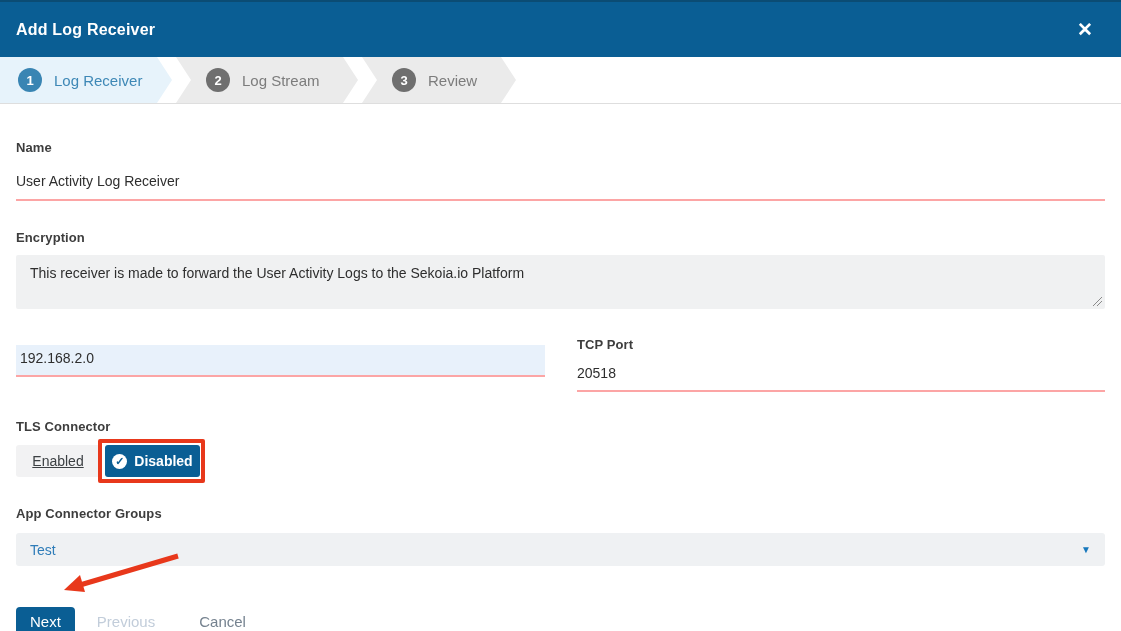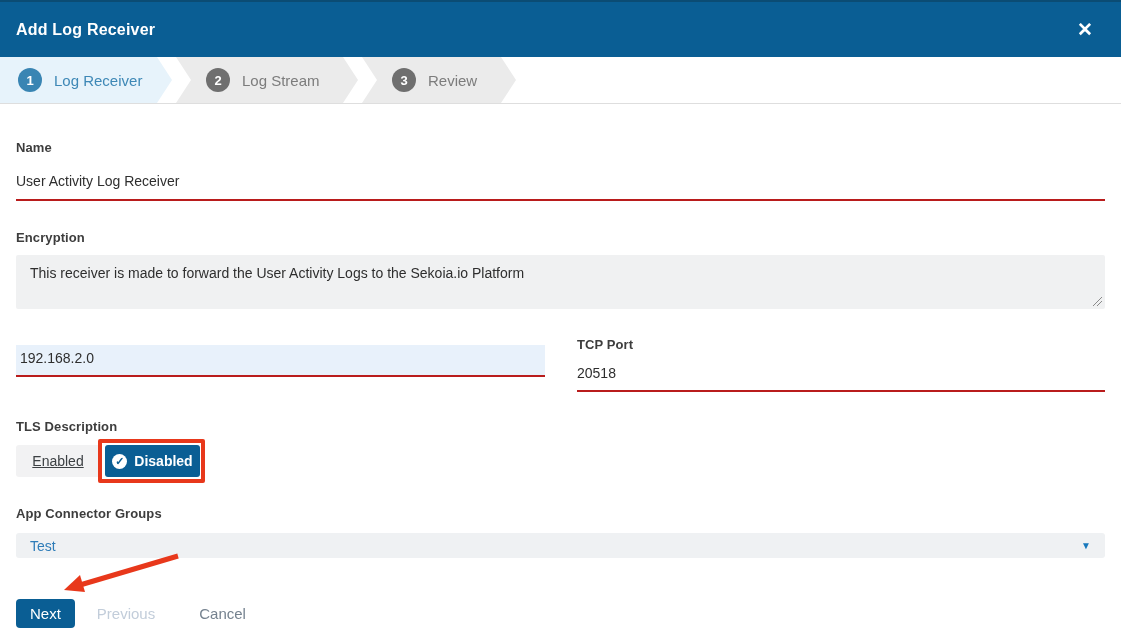--- a/index.html
+++ b/index.html
@@ -83,21 +83,21 @@
   .field-label {
     font-size: 13px;
     font-weight: bold;
     color: #3D3D3D;
     letter-spacing: 0.1px;
   }
   .underline-input {
     display: block;
     width: 100%;
     border: none;
-    border-bottom: 2px solid #b91c1c;
+    border-bottom: 2px solid #fca5a5;
     font-family: "Liberation Sans", sans-serif;
     font-size: 14px;
     color: #2E2E2E;
     background: transparent;
     height: 34px;
     padding: 0 2px 4px 0;
     outline: none;
   }
   .name-group { margin-top: 36px; }
   .name-group .underline-input { margin-top: 12px; }
@@ -170,21 +170,21 @@
     left: 82px; top: -6px;
     width: 107px; height: 44px;
     border: 4px solid #E8381B;
     border-radius: 2px;
     pointer-events: none;
   }
 
   .acg-group { margin-top: 29px; }
   .select-box {
     margin-top: 12px;
-    height: 25px;
+    height: 33px;
     background: #EFF1F3;
     border-radius: 3px;
     display: flex;
     align-items: center;
     justify-content: space-between;
     padding: 0 14px;
     cursor: pointer;
   }
   .select-value { font-size: 14px; color: #2E7CB8; }
   .select-caret { font-size: 10px; color: #1778BC; }
@@ -266,21 +266,21 @@
     <div class="col-left">
       <input class="underline-input highlight-bg" type="text" value="192.168.2.0" style="">
     </div>
     <div class="col-right">
       <div class="field-label">TCP Port</div>
       <input class="underline-input" type="text" value="20518" style="">
     </div>
   </div>
 
   <div class="tls-group">
-    <div class="field-label">TLS Description</div>
+    <div class="field-label">TLS Connector</div>
     <div class="tls-buttons">
       <button class="seg-btn off">
         <span>Enabled</span>
       </button>
       <button class="seg-btn on">
         <span class="check-circle">✓</span>
         <span>Disabled</span>
       </button>
       <div class="annotation-box"></div>
     </div>

